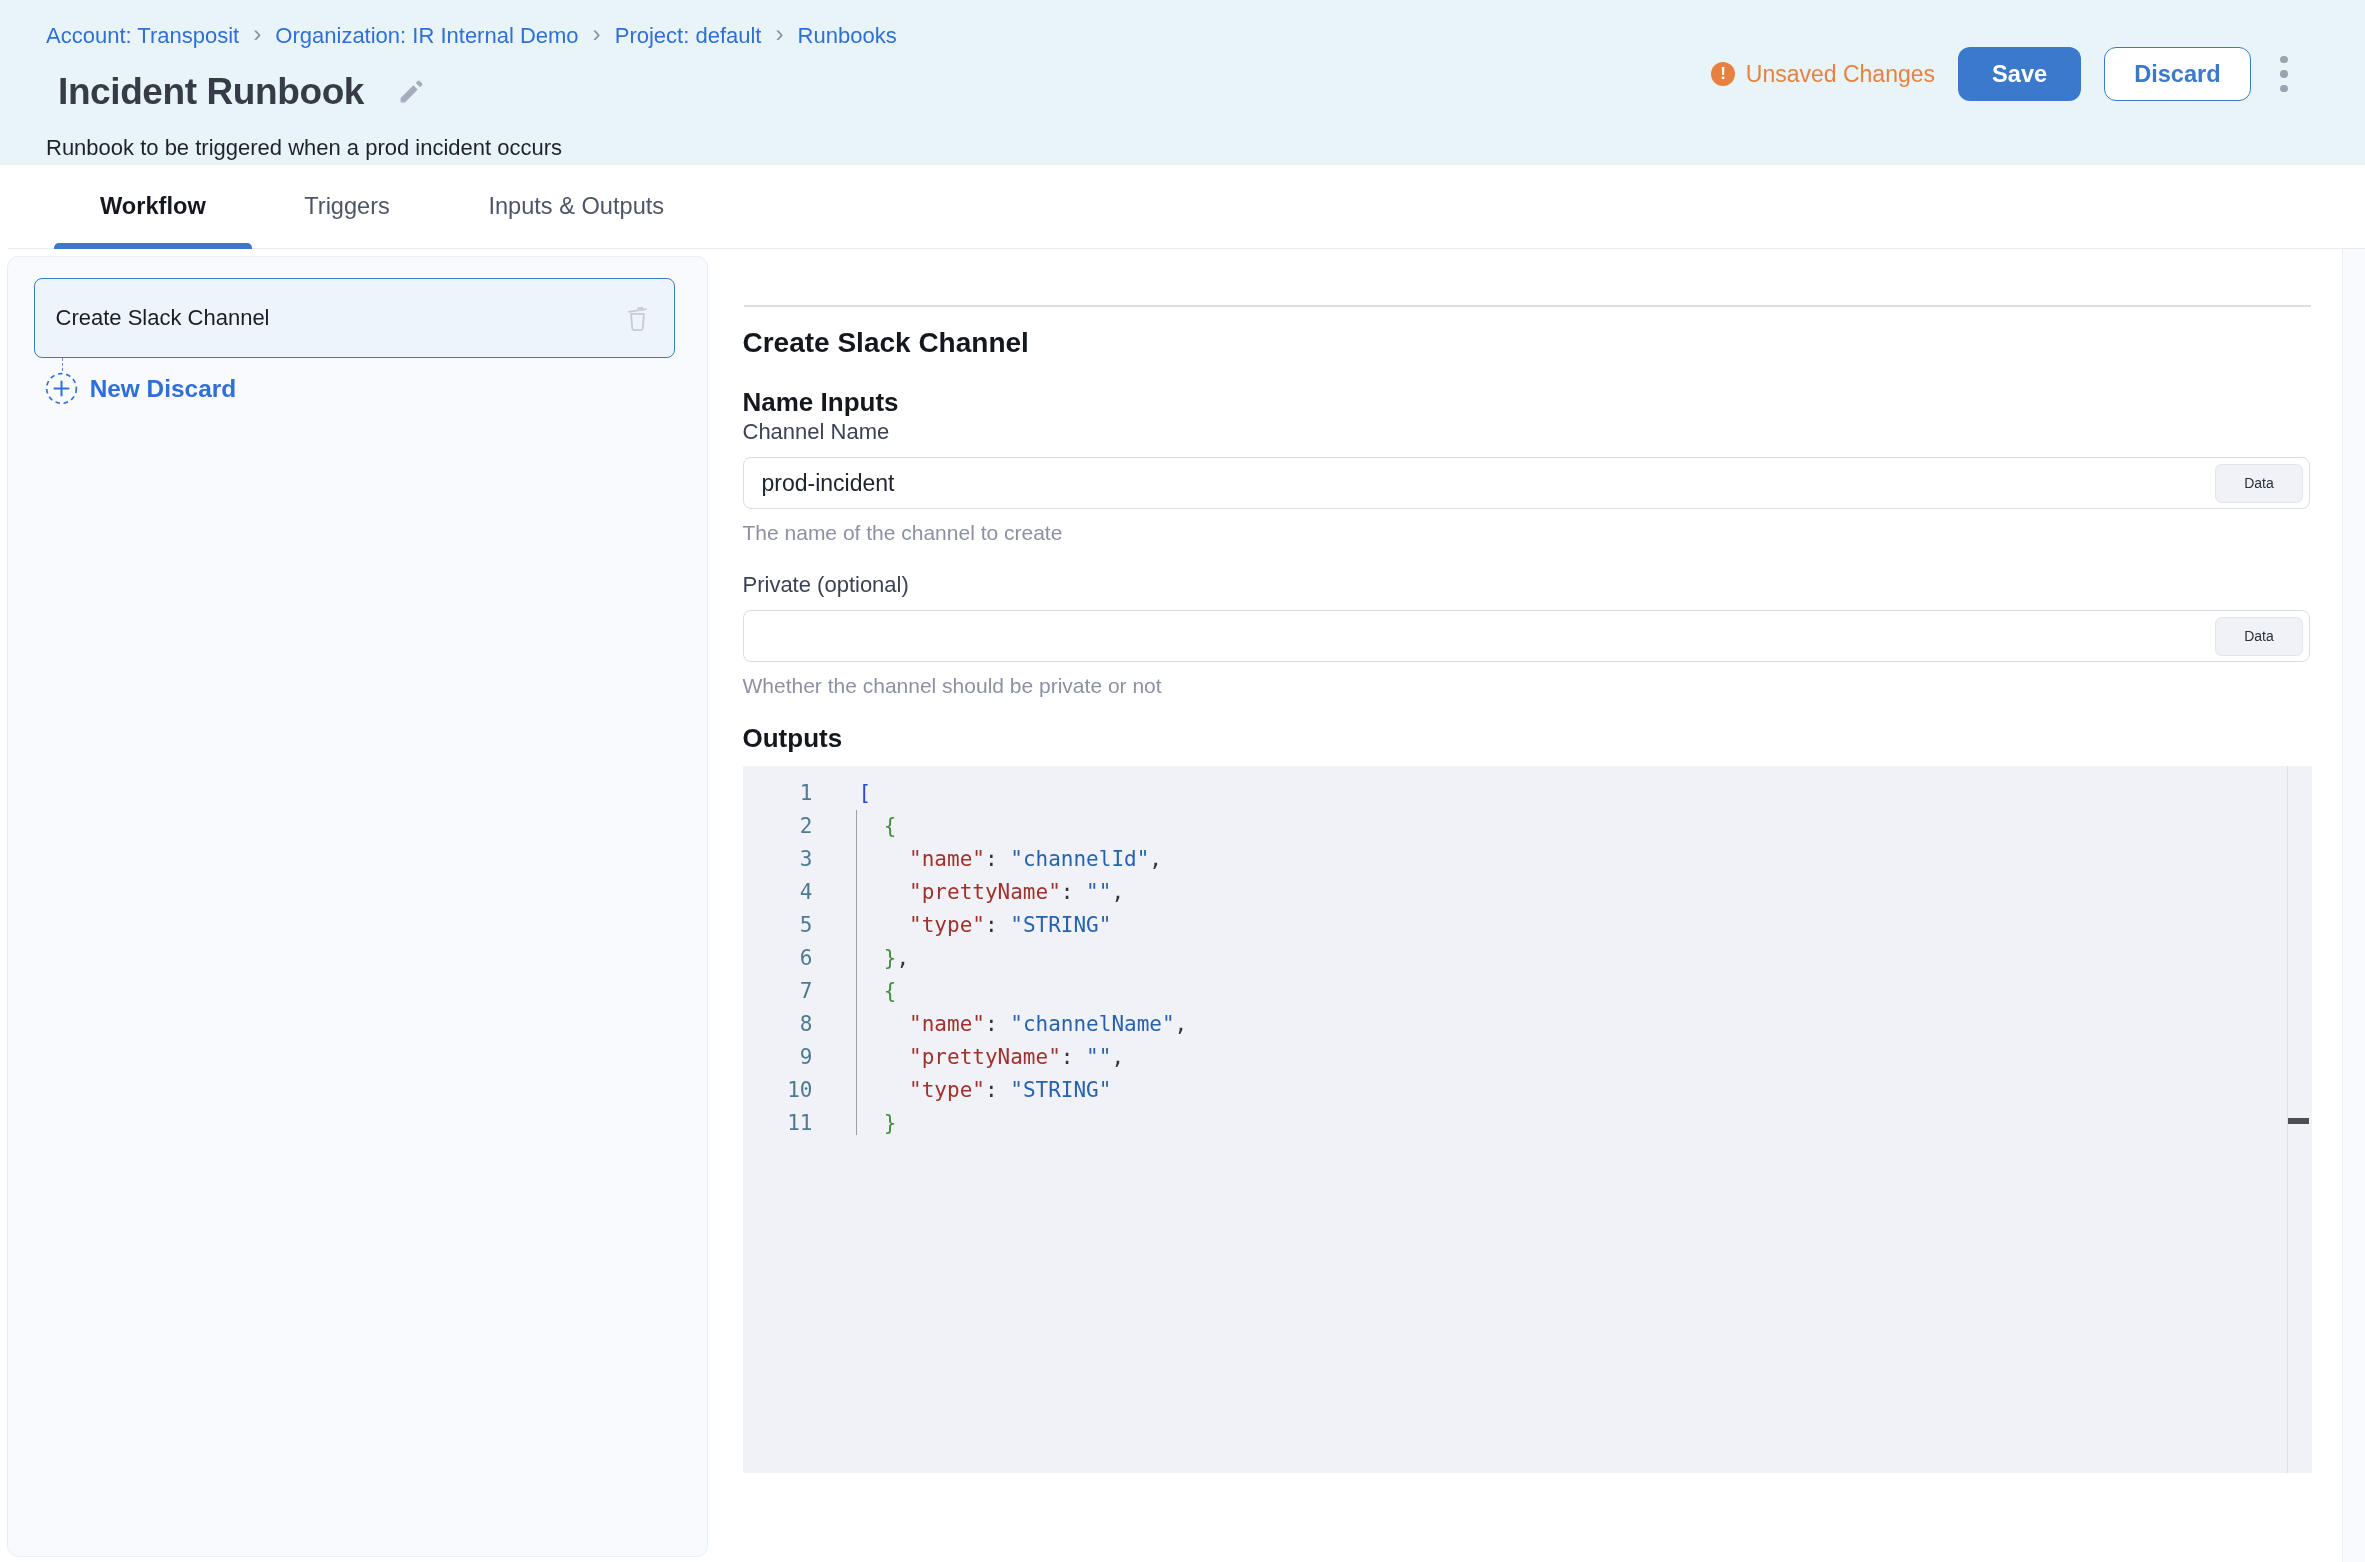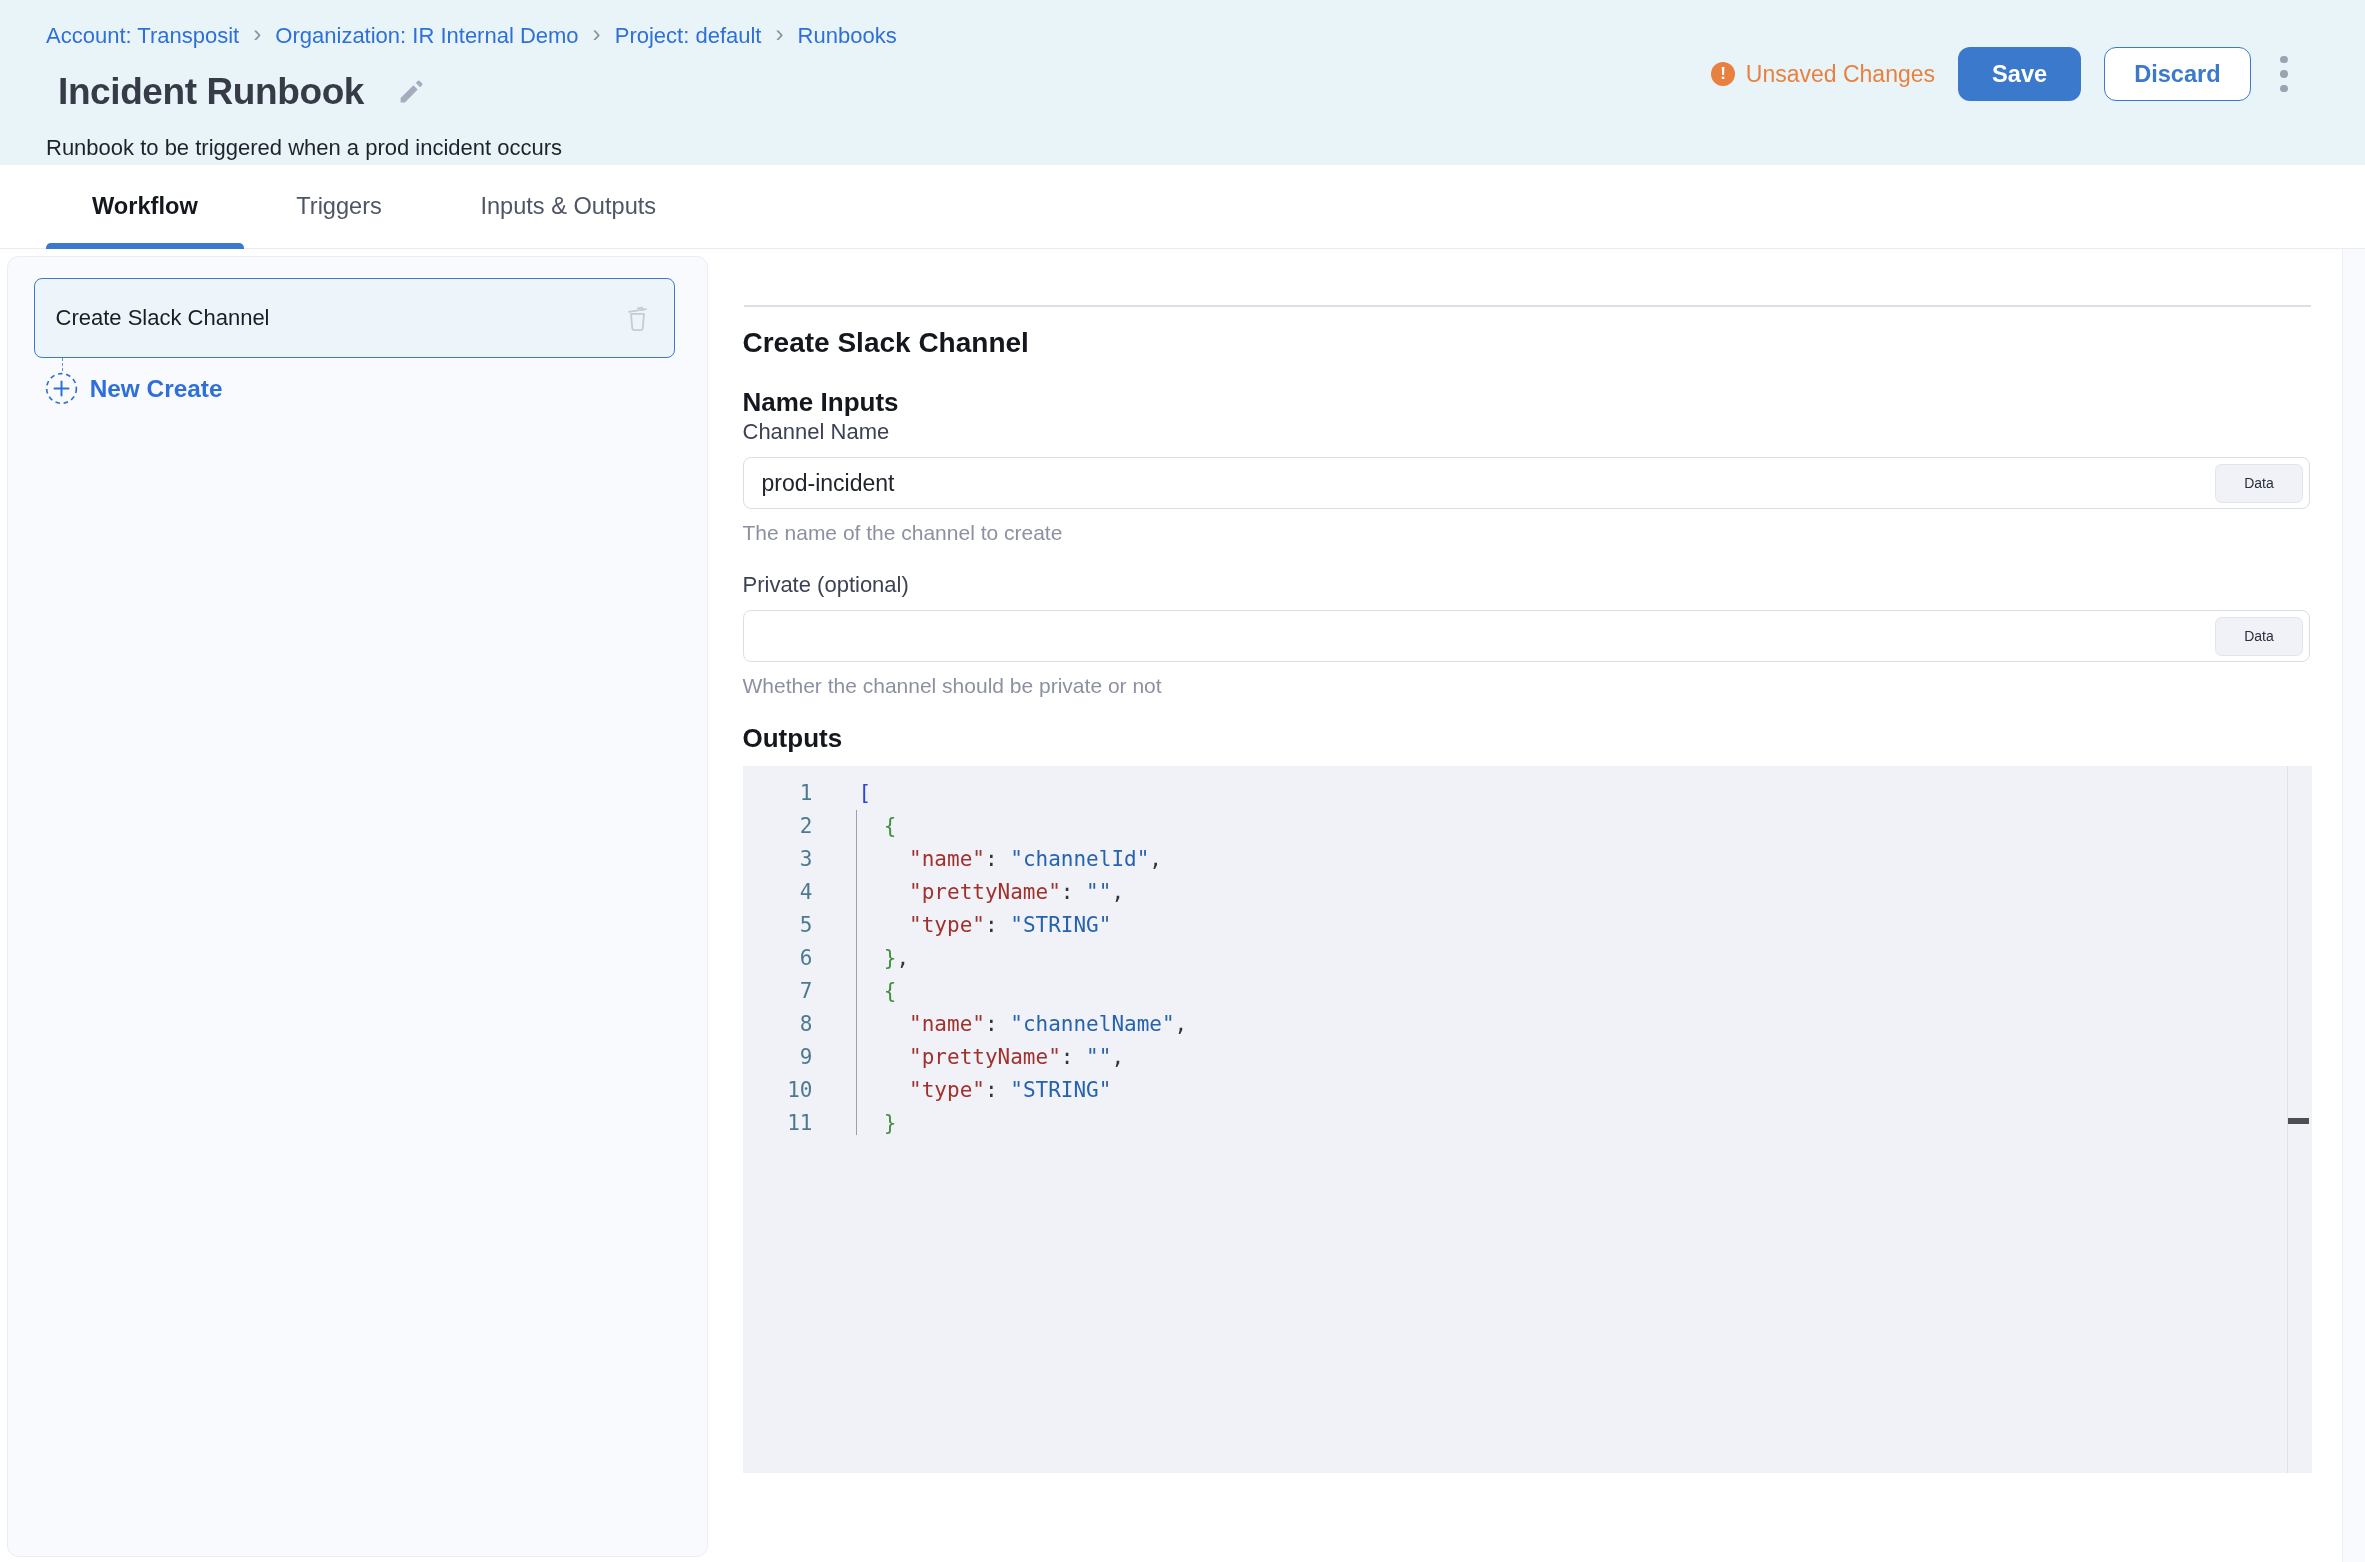--- a/index.html
+++ b/index.html
@@ -23,21 +23,21 @@
   .unsaved { display: flex; align-items: center; gap: 10.6px; color: #E8813F; font-size: 23px; font-weight: 500; }
   .warn-circle { width: 24.4px; height: 24.4px; border-radius: 50%; background: #E8813F; color: #fff;
     font-size: 17px; font-weight: 700; display: flex; align-items: center; justify-content: center; }
   .btn { font-family: inherit; font-size: 23.6px; font-weight: 700; height: 54px; border-radius: 12px; cursor: pointer; }
   .btn-save { background: #3A79CB; color: #ffffff; border: none; padding: 0 34px; }
   .btn-discard { background: #ffffff; color: #3A79CB; border: 1.6px solid #3A79CB; padding: 0 29px; }
   .kebab { display: flex; flex-direction: column; gap: 7.3px; padding: 4.9px 6.5px; cursor: pointer; }
   .kebab i { width: 7.3px; height: 7.3px; border-radius: 50%; background: #9AA3B0; }
 
   
-  .tabbar { display: flex; height: 84px; background: #ffffff; padding-left: 46px; border-bottom: 0.8px solid #E8EBF1; }
+  .tabbar { display: flex; height: 84px; background: #ffffff; padding-left: 46px; border-bottom: 0.8px solid #E8EBF1; margin-left: 8px; }
   .tab { position: relative; display: flex; align-items: center; padding: 0 46px; margin-right: 6.5px;
     font-size: 23.6px; color: #4E5565; cursor: pointer; }
   .tab.active { font-weight: 700; color: #14171E; }
   .tab-underline { display: none; }
   .tab.active .tab-underline { display: block; position: absolute; left: 0; right: 0; bottom: -0.8px;
     height: 5.7px; background: #3A79CB; border-radius: 4.9px 4.9px 0 0; }
 
   
   .content { position: relative; display: flex; height: 1314px; background: #ffffff; }
   .scroll-strip { position: absolute; top: 0; right: 0; bottom: 0; width: 24.4px; background: #F9FAFE; border-left: 0.8px solid #EFF0F6; }
@@ -159,21 +159,21 @@
         </span>
       </div>
       <div class="connector"></div>
       <div class="new-action">
         <span class="plus-circle">
           <svg viewBox="0 0 40 40">
             <circle cx="20" cy="20" r="18" fill="none" stroke="#2E6FD9" stroke-width="2" stroke-dasharray="5.5 4.5"></circle>
             <path d="M20 11.5v17M11.5 20h17" stroke="#2E6FD9" stroke-width="2.4" stroke-linecap="round"></path>
           </svg>
         </span>
-        <span class="new-action-label">New Create</span>
+        <span class="new-action-label">New Discard</span>
       </div>
     </aside>
 
     <main class="detail">
       <hr class="top-divider">
       <h2 class="action-title">Create Slack Channel</h2>
 
       <h3 class="h3 h-form">Name Inputs</h3>
 
       <label class="field-label">Channel Name</label>

